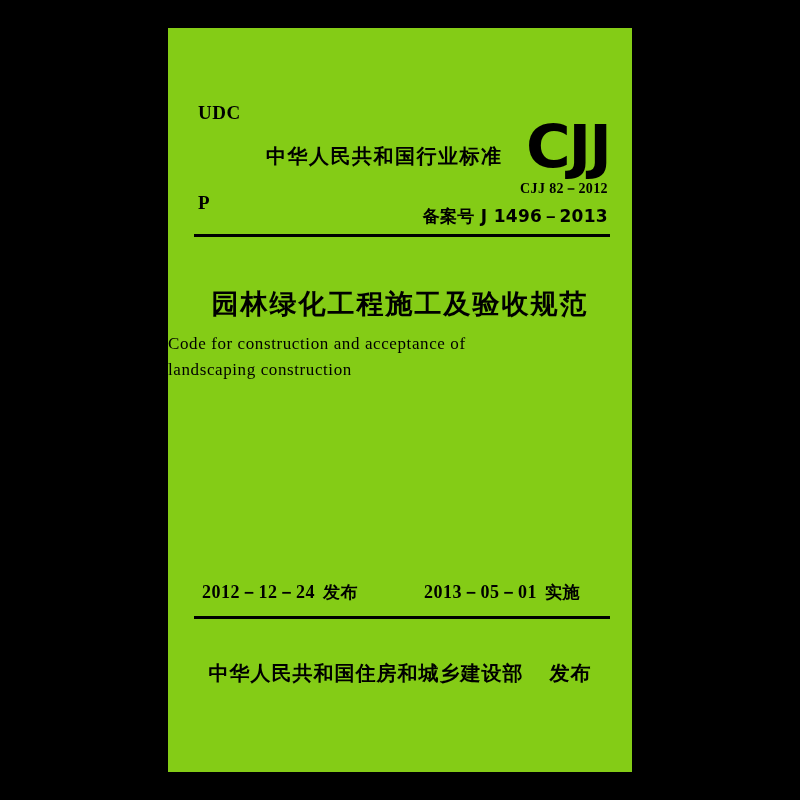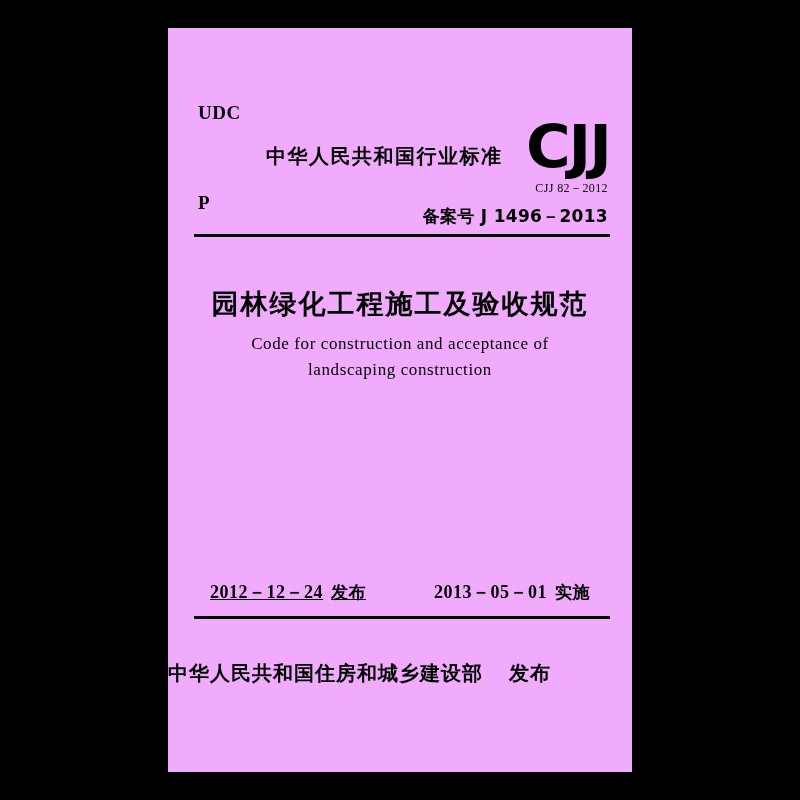--- a/index.html
+++ b/index.html
@@ -18,21 +18,21 @@
     background: #000000;
   }
 
   
   .page {
     position: absolute;
     left: 168px;
     top: 28px;
     width: 464px;
     height: 744px;
-    background: #f0abfc;
+    background: #84cc16;
   }
 
   .page-inner {
     position: absolute;
     left: 0;
     top: 0;
     right: 0;
     bottom: 0;
     font-family: "Liberation Serif", serif;
     color: #000000;
@@ -83,22 +83,22 @@
     -webkit-text-stroke: 0px;
     transform: scaleX(1.05);
     transform-origin: right top;
   }
 
   .code-num {
     position: absolute;
     right: 24px;
     top: 152px;
     font-family: "Liberation Serif", serif;
-    font-weight: normal;
-    font-size: 12px;
+    font-weight: bold;
+    font-size: 14px;
     letter-spacing: 0.4px;
     white-space: nowrap;
   }
 
   .record-num {
     position: absolute;
     right: 24px;
     top: 177px;
     font-family: "DejaVu Sans", sans-serif;
     font-weight: bold;
@@ -130,21 +130,20 @@
     font-weight: bold;
     font-size: 27px;
     letter-spacing: 2px;
   }
 
   .title-en {
     position: absolute;
     left: 0;
     right: 0;
     top: 303px;
-    text-align: center;
     font-family: "Liberation Serif", serif;
     font-size: 17px;
     line-height: 26px;
     letter-spacing: 0.6px;
   }
 
   
   .dates {
     position: absolute;
     left: 26px;
@@ -158,30 +157,30 @@
     letter-spacing: 0.5px;
   }
   .date-item {
     white-space: nowrap;
   }
   .date-item .act {
     font-family: "DejaVu Sans", sans-serif;
     font-size: 17px;
     margin-left: 8px;
   }
-  .dates .left { margin-left: 16px; text-decoration: underline; }
-  .dates .right { margin-right: 20px; }
+  .dates .left { margin-left: 8px; }
+  .dates .right { margin-right: 30px; }
 
   
   .issuer {
     position: absolute;
     left: 0;
     right: 0;
     top: 632px;
-    text-align: left;
+    text-align: center;
     font-family: "DejaVu Sans", sans-serif;
     font-weight: bold;
     font-size: 20px;
     letter-spacing: 1px;
   }
   .issuer .pub {
     margin-left: 26px;
   }
 </style>
 </head>

